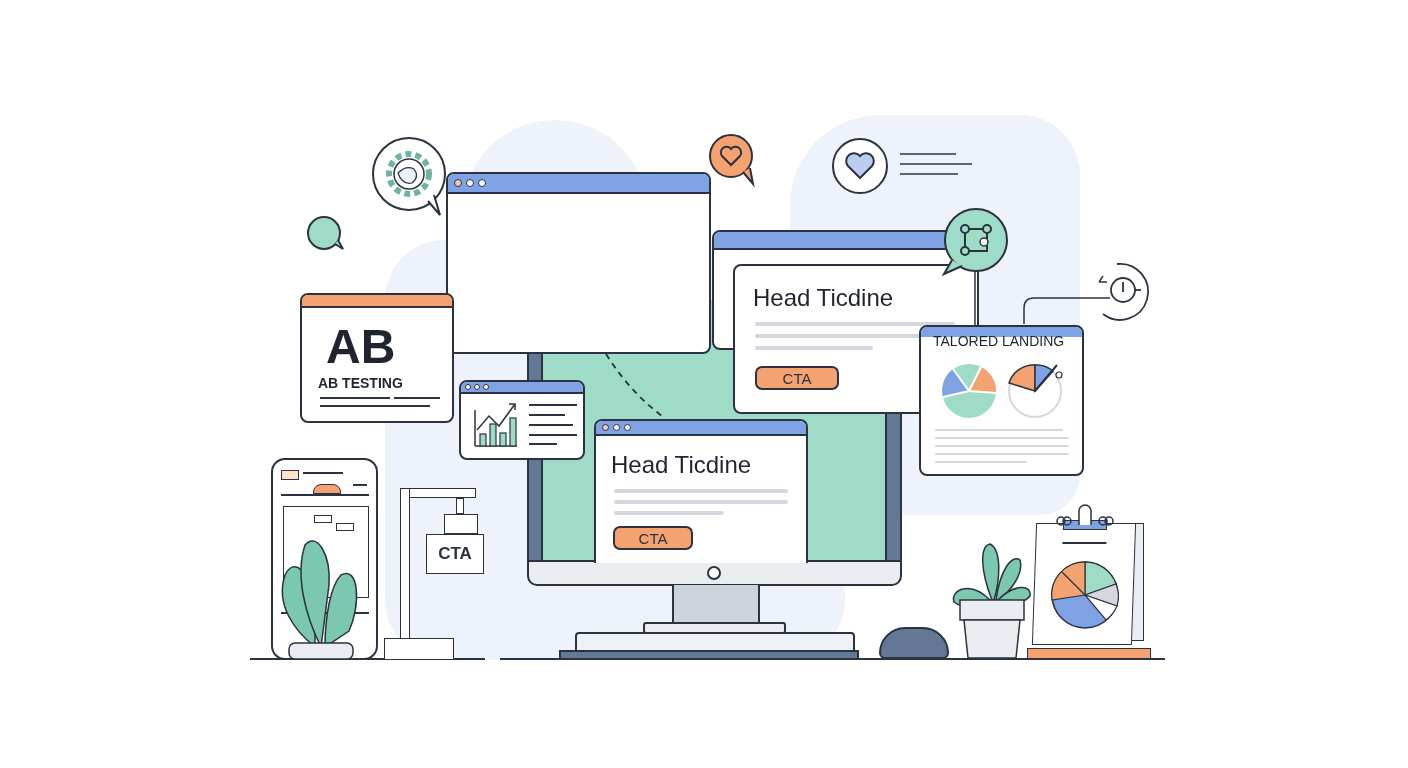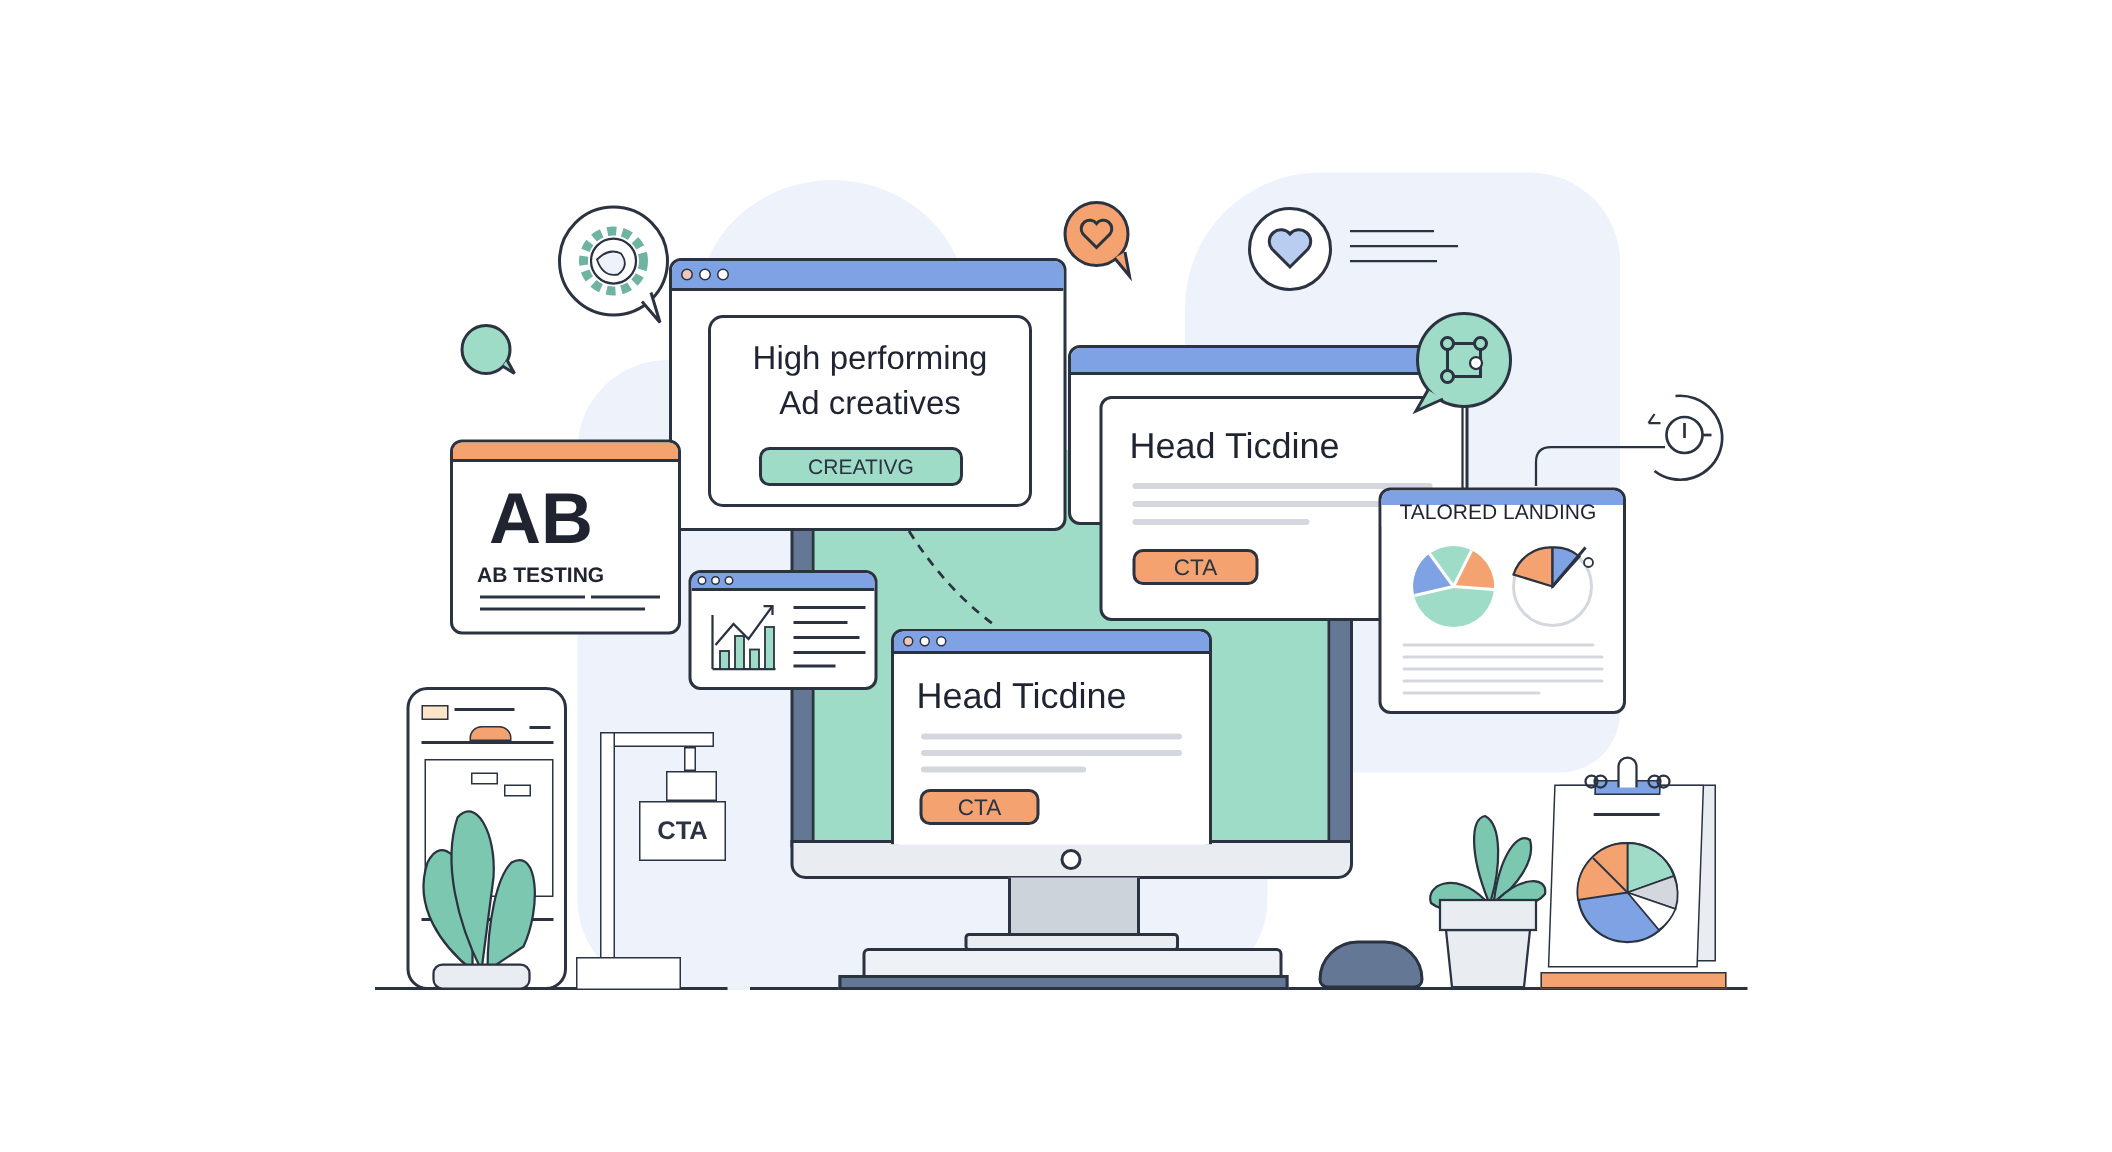--- a/index.html
+++ b/index.html
@@ -43,25 +43,20 @@
 
 <div class="win" style="left:712px;top:230px;width:250px;height:120px;">
   <div class="titlebar" style="height:18px;"></div>
 </div>
 
 <div class="win" style="left:446px;top:172px;width:265px;height:182px;">
   <div class="titlebar" style="height:20px;">
     <span class="dot first"></span>
     <span class="dot"></span>
     <span class="dot"></span>
-  </div>
-  <div class="abs" style="left:24px;top:36px;width:216px;height:128px;border:2px solid #2b3240;border-radius:10px;background:#fff;">
-    <div class="head" style="left:0;width:212px;top:14px;text-align:center;font-size:22px;font-weight:400;">High performing</div>
-    <div class="head" style="left:0;width:212px;top:44px;text-align:center;font-size:22px;font-weight:400;">Ad creatives</div>
-    <div class="btn teal" style="left:32px;top:86px;width:136px;height:26px;font-size:14px;">CREATIVG</div>
   </div>
 </div>
 
 <div class="win" style="left:300px;top:293px;width:154px;height:130px;">
   <div class="abs" style="left:0;top:0;width:150px;height:13px;background:#f4a270;border-bottom:2px solid #2b3240;"></div>
   <div class="head" style="left:24px;top:24px;font-size:48px;">AB</div>
   <div class="head" style="left:16px;top:80px;font-size:14px;font-weight:700;">AB TESTING</div>
   <div class="dline" style="left:18px;top:102px;width:70px;"></div>
   <div class="dline" style="left:92px;top:102px;width:46px;"></div>
   <div class="dline" style="left:18px;top:110px;width:110px;"></div>

